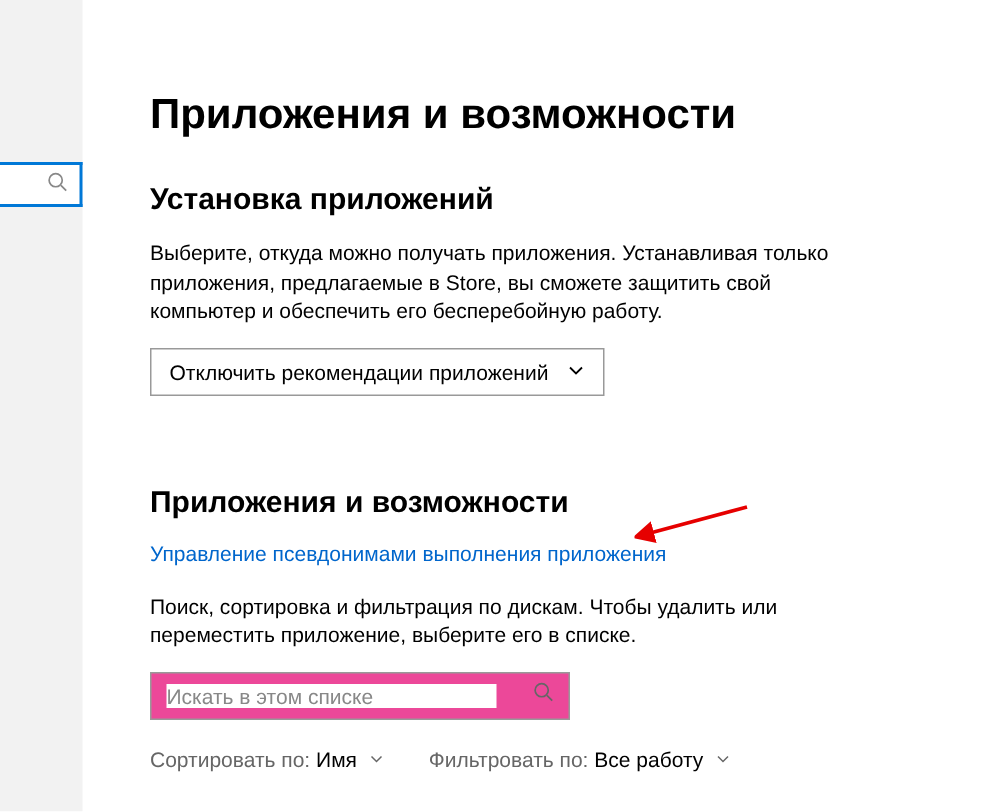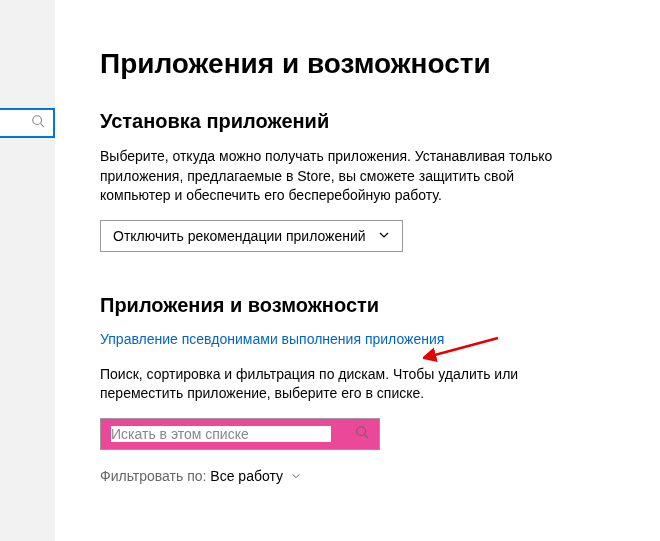--- a/index.html
+++ b/index.html
@@ -37,21 +37,21 @@
       justify-content: flex-end;
       padding-right: 8px;
     }
     .search-stub svg {
       width: 14px;
       height: 14px;
     }
     .content {
       position: absolute;
       left: 100px;
-      top: 48px;
+      top: 60px;
       right: 40px;
     }
     h1 {
       font-size: 28px;
       font-weight: 600;
       color: #000;
       margin-bottom: 30px;
     }
     h2 {
       font-size: 20px;
@@ -67,21 +67,21 @@
       max-width: 470px;
     }
     .dropdown {
       display: inline-flex;
       align-items: center;
       border: 1px solid #999;
       padding: 7px 12px;
       font-size: 14px;
       color: #000;
       cursor: pointer;
-      margin-bottom: 42px;
+      margin-bottom: 60px;
       background: #fff;
     }
     .dropdown .chev {
       margin-left: 12px;
     }
     .link {
       display: block;
       color: #0066cc;
       font-size: 14px;
       margin-bottom: 18px;
@@ -171,20 +171,29 @@
     <input type="text" placeholder="Искать в этом списке" style="">
     <span>
       <svg width="14" height="14" viewBox="0 0 16 16">
           <circle cx="7" cy="7" r="5" fill="none" stroke="#666" stroke-width="1.3"></circle>
           <line x1="11" y1="11" x2="15" y2="15" stroke="#666" stroke-width="1.3"></line>
         </svg>
     </span>
   </div>
 
   <div class="filters">
+    <div class="filter-item">
+      <span>Сортировать по:</span>
+      <span class="filter-value">Имя</span>
+      <span class="chev-small">
+        <svg width="10" height="10" viewBox="0 0 12 12">
+            <polyline points="2,4 6,8 10,4" fill="none" stroke="#666" stroke-width="1.2"></polyline>
+          </svg>
+      </span>
+    </div>
     <div class="filter-item">
       <span>Фильтровать по:</span>
       <span class="filter-value">Все работу</span>
       <span class="chev-small">
         <svg width="10" height="10" viewBox="0 0 12 12">
             <polyline points="2,4 6,8 10,4" fill="none" stroke="#666" stroke-width="1.2"></polyline>
           </svg>
       </span>
     </div>
   </div>

